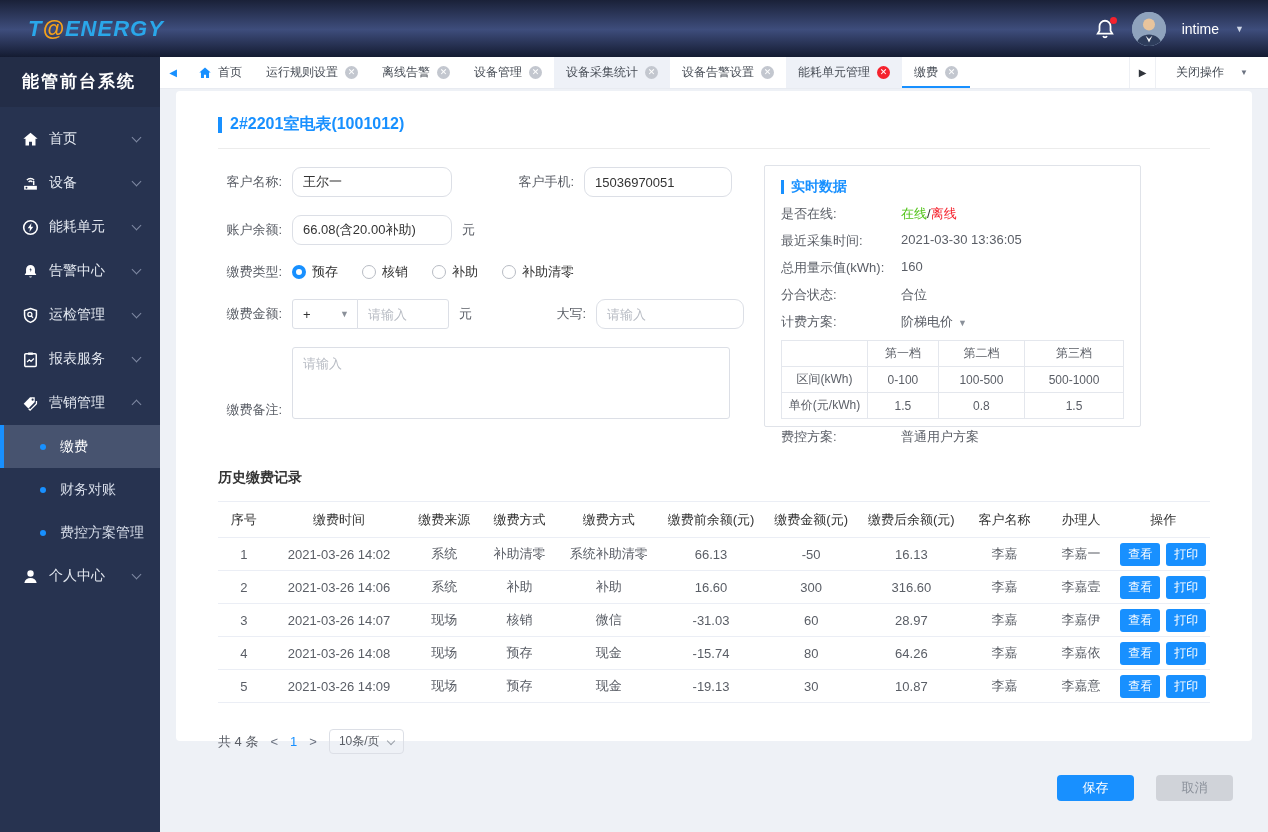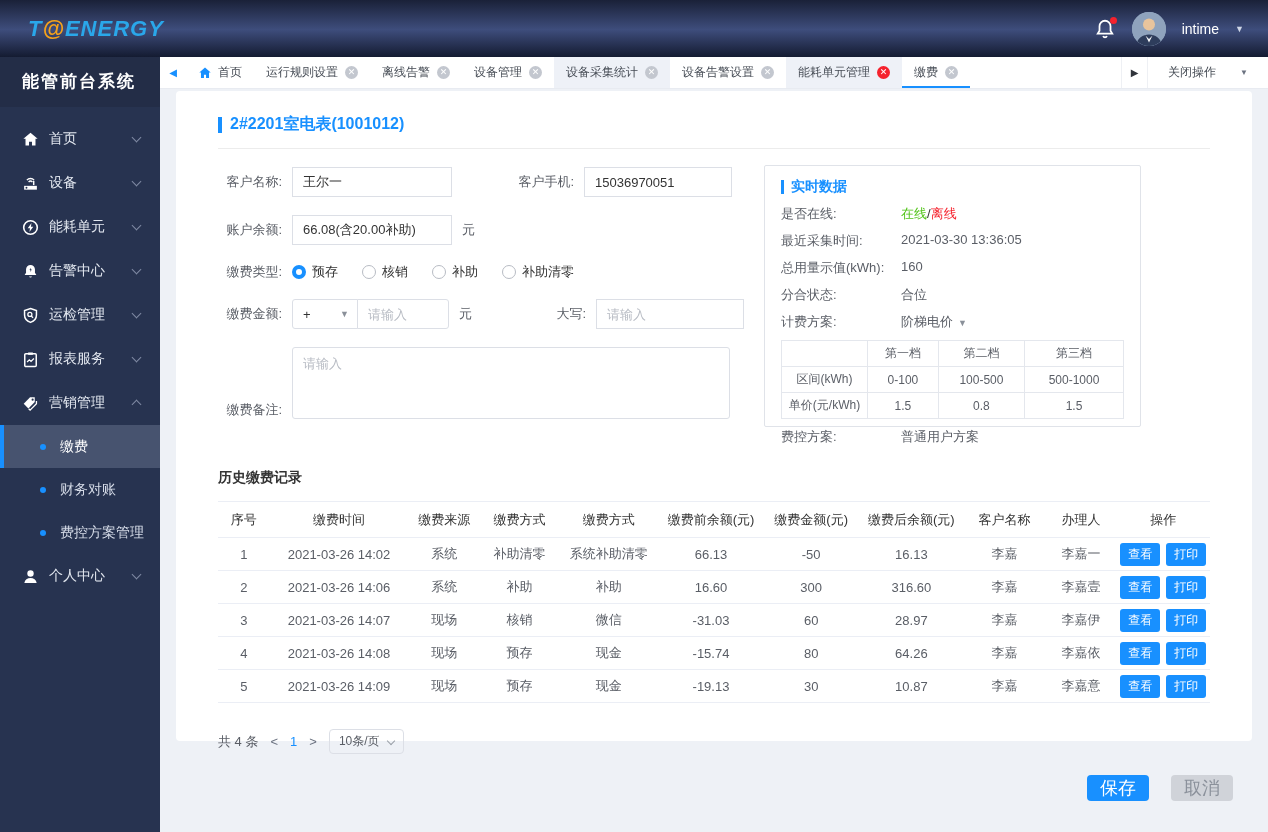--- a/index.html
+++ b/index.html
@@ -40,37 +40,37 @@
   .tab-arrow { width:26px; display:flex; align-items:center; justify-content:center; font-size:10px; cursor:pointer; }
   .tab-arrow.left { color:#1890ff; }
   .tab-arrow.right { color:#30343b; border-left:1px solid #eef0f4; }
   .tab-home { display:flex; align-items:center; gap:6px; padding:0 12px; cursor:pointer; }
   .tab { display:flex; align-items:center; gap:7px; padding:0 12px; cursor:pointer; white-space:nowrap; }
   .tab.tinted { background:#eef1f7; }
   .tab.active { box-shadow:inset 0 -2px 0 #1890ff; }
   .tab-close { width:13px; height:13px; border-radius:50%; background:#c3c7cf; color:#fff; font-size:9px; line-height:13px; text-align:center; cursor:pointer; }
   .tab-close.red { background:#f5222d; }
   .tab-spacer { flex:1; }
-  .close-ops { display:flex; align-items:center; gap:24px; padding:0 20px; border-left:1px solid #eef0f4; cursor:pointer; }
+  .close-ops { display:flex; align-items:center; gap:16px; padding:0 20px; border-left:1px solid #eef0f4; cursor:pointer; }
   .close-ops .caret { font-size:8px; color:#6b7280; }
 
   
   .content-body { height:743px; padding:2px 16px 0; }
   .card { background:#fff; border-radius:4px; height:650px; padding:0 42px; position:relative; }
 
   .page-title-row { padding-top:23px; display:flex; align-items:center; gap:8px; }
   .title-bar { width:4px; height:16px; background:#1890ff; }
   .page-title { color:#1890ff; font-size:16px; font-weight:700; }
   .hr { height:1px; background:#ececec; margin-top:13px; }
 
   
   .form-area { position:relative; margin-top:18px; height:282px; }
   .form-row { display:flex; align-items:center; margin-bottom:18px; }
   .form-label { width:64px; text-align:right; color:#5a5e66; font-size:13px; margin-right:10px; flex:none; }
-  .inp { height:30px; border:1px solid #dcdfe6; border-radius:0; padding:0 10px; font-size:13px; color:#333; font-family:inherit; outline:none; background:#fff; }
+  .inp { height:30px; border:1px solid #dcdfe6; border-radius:9px; padding:0 10px; font-size:13px; color:#333; font-family:inherit; outline:none; background:#fff; }
   .inp::placeholder { color:#b8bcc4; }
   .w160 { width:160px; } .w148 { width:148px; }
   .unit { margin-left:10px; color:#5a5e66; font-size:13px; }
   .grp2 { margin-left:58px; display:flex; align-items:center; }
   .radio-group { display:flex; align-items:center; gap:24px; }
   .radio { display:flex; align-items:center; gap:6px; font-size:13px; color:#333; cursor:pointer; }
   .rdot { width:14px; height:14px; border-radius:50%; border:1px solid #b8bcc4; background:#fff; flex:none; }
   .rdot.sel { border:4px solid #1890ff; }
   .sign-select { width:66px; height:30px; border:1px solid #dcdfe6; border-radius:3px 0 0 3px; display:flex; align-items:center; padding:0 8px 0 10px; font-size:13px; color:#333; cursor:pointer; }
   .sign-select .caret { margin-left:auto; font-size:9px; color:#8a9099; }
@@ -102,21 +102,21 @@
 
   
   .pager { margin-top:26px; display:flex; align-items:center; font-size:13px; color:#5a5e66; gap:10px; }
   .pg-arrow { color:#6b7280; cursor:pointer; font-size:13px; padding:0 2px; }
   .pg-num { color:#1890ff; cursor:pointer; }
   .page-size { display:flex; align-items:center; gap:8px; border:1px solid #dcdfe6; border-radius:4px; padding:3px 9px; font-size:12px; color:#5a5e66; cursor:pointer; }
   .ps-chev { width:6px; height:6px; border-right:1.3px solid #9aa0a8; border-bottom:1.3px solid #9aa0a8; transform:rotate(45deg); margin-top:-2px; }
 
   
   .footer-actions { display:flex; justify-content:flex-end; gap:22px; padding:34px 19px 0 0; }
-  .btn { width:62px; height:26px; border:none; border-radius:4px; font-size:18px; cursor:pointer; font-family:inherit; }
+  .btn { width:77px; height:26px; border:none; border-radius:4px; font-size:13px; cursor:pointer; font-family:inherit; }
   .btn-save { background:#1890ff; color:#fff; }
   .btn-cancel { background:#d0d3d9; color:#8b919b; }
 </style>
 </head>
 <body>
 
 <div class="topbar">
   <div class="logo"><span>T</span><span class="at">@</span><span>ENERGY</span></div>
   <div class="topbar-right">
     <div class="bell-wrap">

